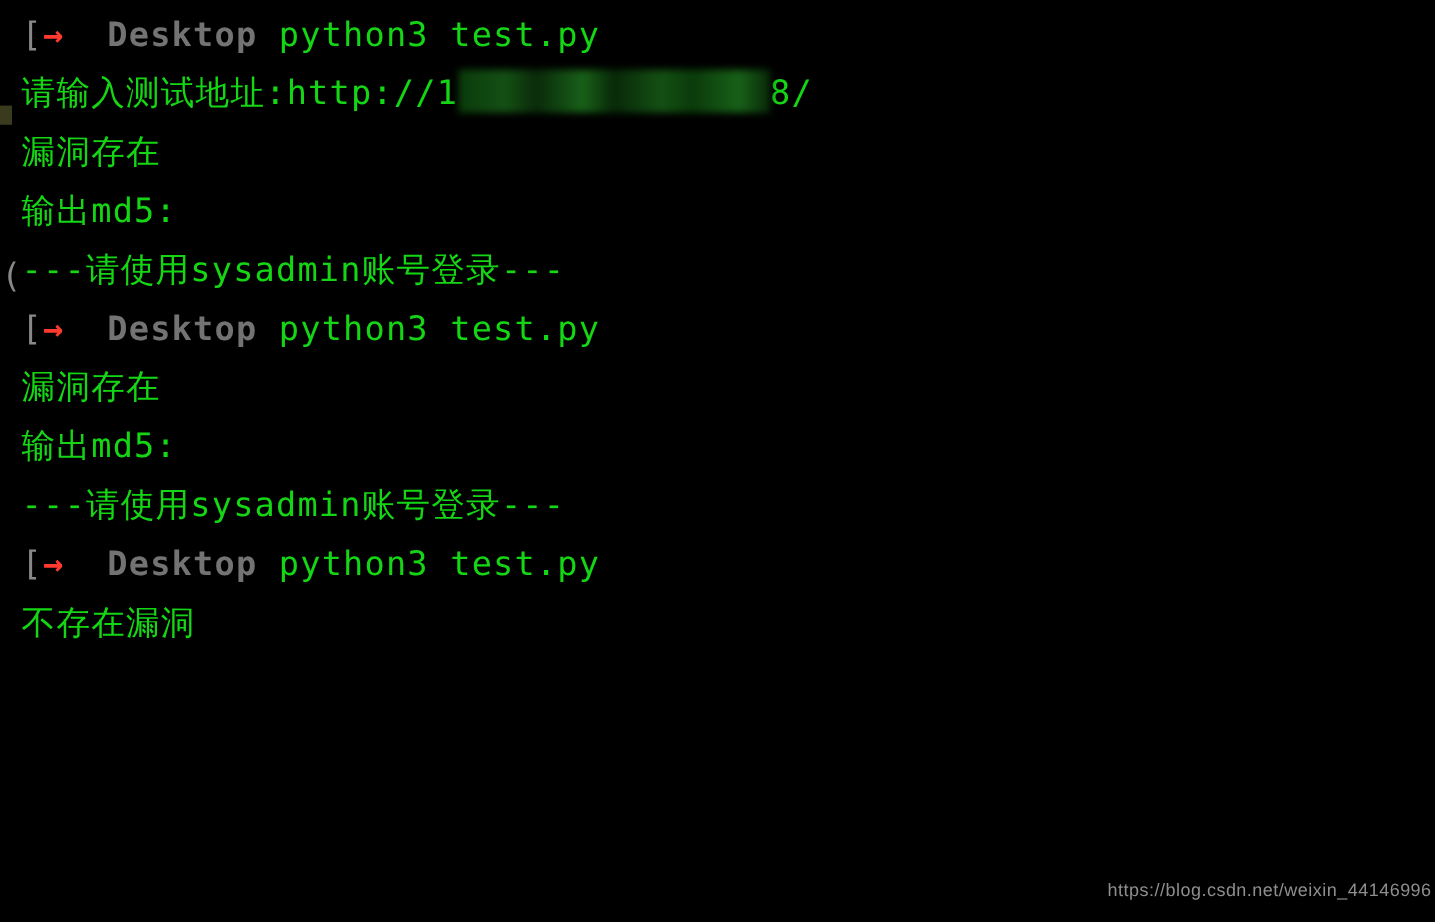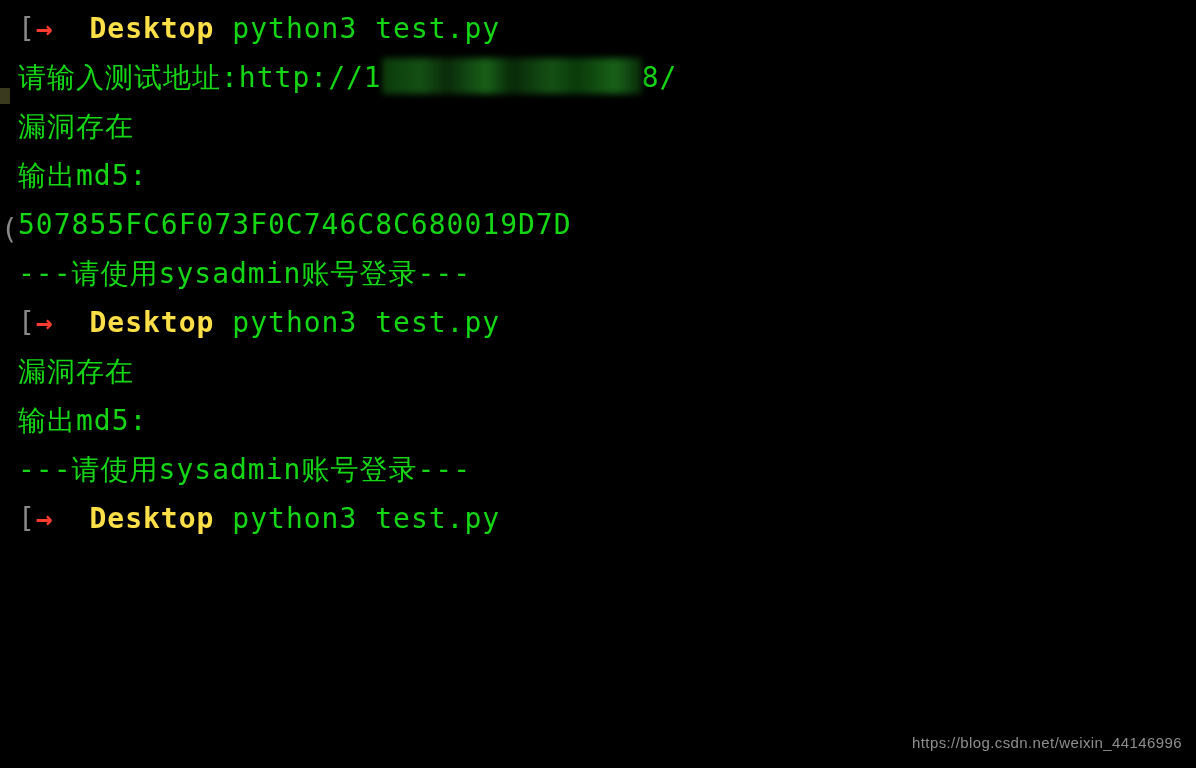--- a/index.html
+++ b/index.html
@@ -22,21 +22,21 @@
     }
     .line {
       white-space: pre;
       letter-spacing: 1px;
     }
     .arrow {
       color: #ff3b30;
       font-weight: bold;
     }
     .desktop {
-      color: #fde047;
+      color: #737373;
       font-weight: bold;
     }
     .green {
       color: #14d614;
     }
     .bracket {
       color: #888888;
     }
     .redacted-block {
       display: inline-block;
@@ -70,21 +70,21 @@
         #145014 0%, #082808 15%, #186018 28%, 
         #0a3a0a 42%, #082808 55%, #145014 70%, 
         #186018 82%, #0a2a0a 100%);
       filter: blur(3px);
       vertical-align: middle;
       margin-bottom: 6px;
     }
     .watermark {
       position: absolute;
       bottom: 12px;
-      right: 14px;
+      right: 3px;
       color: #9e9e9e;
       font-size: 15px;
       font-family: Arial, sans-serif;
       letter-spacing: 0.4px;
       opacity: 0.9;
     }
     .left-edge {
       position: absolute;
       left: 0;
       top: 0;
@@ -116,33 +116,33 @@
 <div>
 
   <div class="line"><span class="bracket">[</span><span class="arrow">→</span>  <span class="desktop">Desktop</span> <span class="green">python3 test.py</span></div>
 
   <div class="line green"><span>请输入测试地址:</span><span>http://1</span><span class="redacted-block"></span><span>8/</span></div>
 
   <div class="line green">漏洞存在</div>
 
   <div class="line green">输出md5:</div>
 
-  <div class="line green">507855FC6F073F0C746C8C680019D7D</div>
 
   <div class="line green">---请使用sysadmin账号登录---</div>
 
   <div class="line"><span class="bracket">[</span><span class="arrow">→</span>  <span class="desktop">Desktop</span> <span class="green">python3 test.py</span></div>
 
 
   <div class="line green">漏洞存在</div>
 
   <div class="line green">输出md5:</div>
 
 
   <div class="line green">---请使用sysadmin账号登录---</div>
 
   <div class="line"><span class="bracket">[</span><span class="arrow">→</span>  <span class="desktop">Desktop</span> <span class="green">python3 test.py</span></div>
 
 
+  <div class="line green">不存在漏洞</div>
 
 </div>
 
 <div class="watermark">https://blog.csdn.net/weixin_44146996</div>
 
 </body></html>

